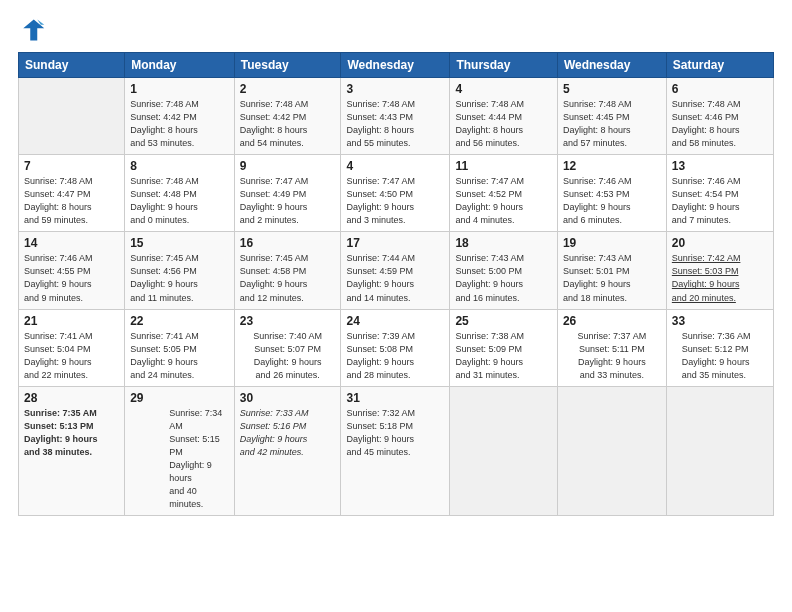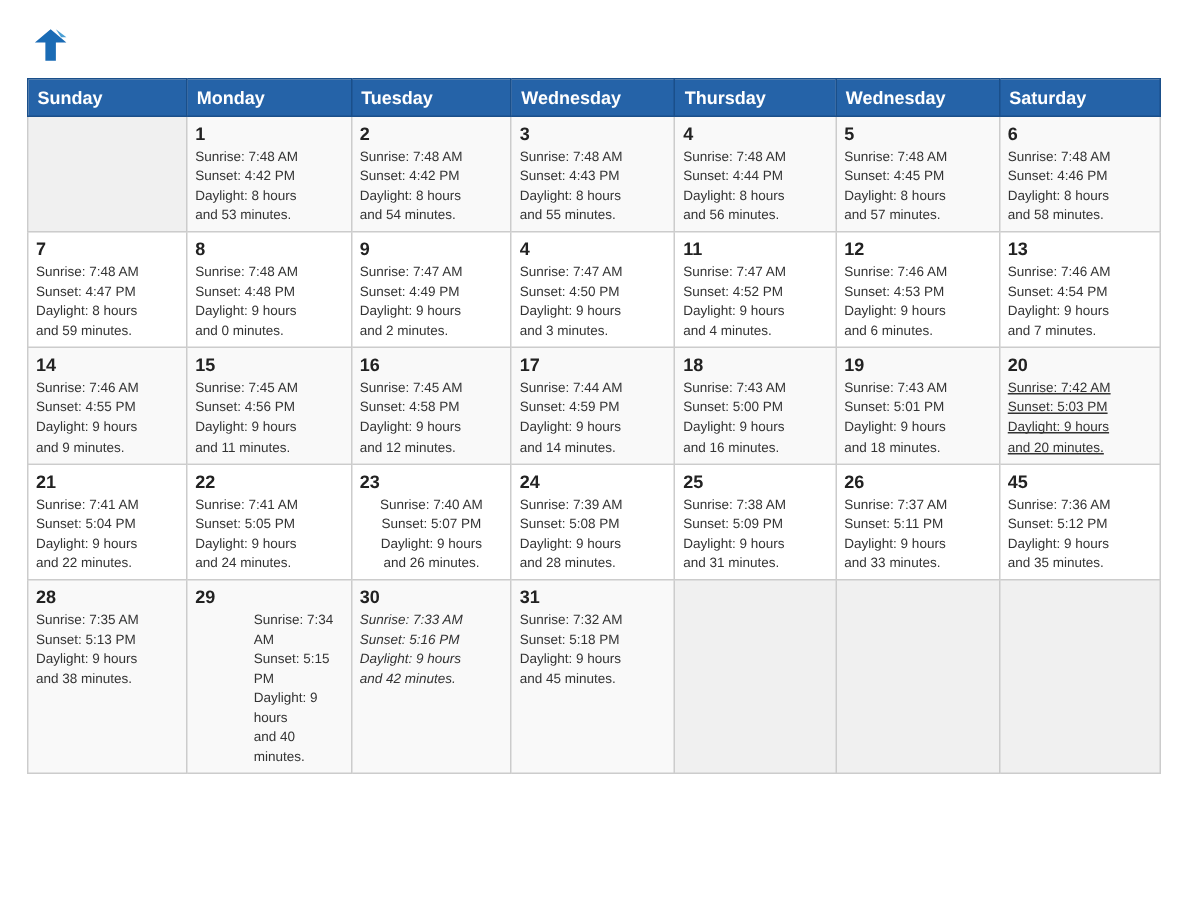--- a/index.html
+++ b/index.html
@@ -313,37 +313,37 @@
           </td>
           <td>
             <span class="day-num">25</span>
             <div class="day-info" style="white-space: pre-line;">Sunrise: 7:38 AM
 Sunset: 5:09 PM
 Daylight: 9 hours
 and 31 minutes.</div>
           </td>
           <td>
             <span class="day-num">26</span>
-            <div class="day-info" style="white-space: pre-line;">Sunrise: 7:37 AM
+            <div class="day-info" style="white-space: pre-line; text-align: center;">Sunrise: 7:37 AM
 Sunset: 5:11 PM
 Daylight: 9 hours
 and 33 minutes.</div>
           </td>
           <td>
-            <span class="day-num">45</span>
-            <div class="day-info" style="white-space: pre-line;">Sunrise: 7:36 AM
+            <span class="day-num">33</span>
+            <div class="day-info" style="white-space: pre-line; margin-left: 10px;">Sunrise: 7:36 AM
 Sunset: 5:12 PM
 Daylight: 9 hours
 and 35 minutes.</div>
           </td>
         </tr>
         <tr>
           <td>
             <span class="day-num">28</span>
-            <div class="day-info" style="white-space: pre-line;">Sunrise: 7:35 AM
+            <div class="day-info" style="white-space: pre-line; font-weight: bold;">Sunrise: 7:35 AM
 Sunset: 5:13 PM
 Daylight: 9 hours
 and 38 minutes.</div>
           </td>
           <td>
             <span class="day-num">29</span>
             <div class="day-info" style="white-space: pre-line; margin-left: 39px;">Sunrise: 7:34 AM
 Sunset: 5:15 PM
 Daylight: 9 hours
 and 40 minutes.</div>

